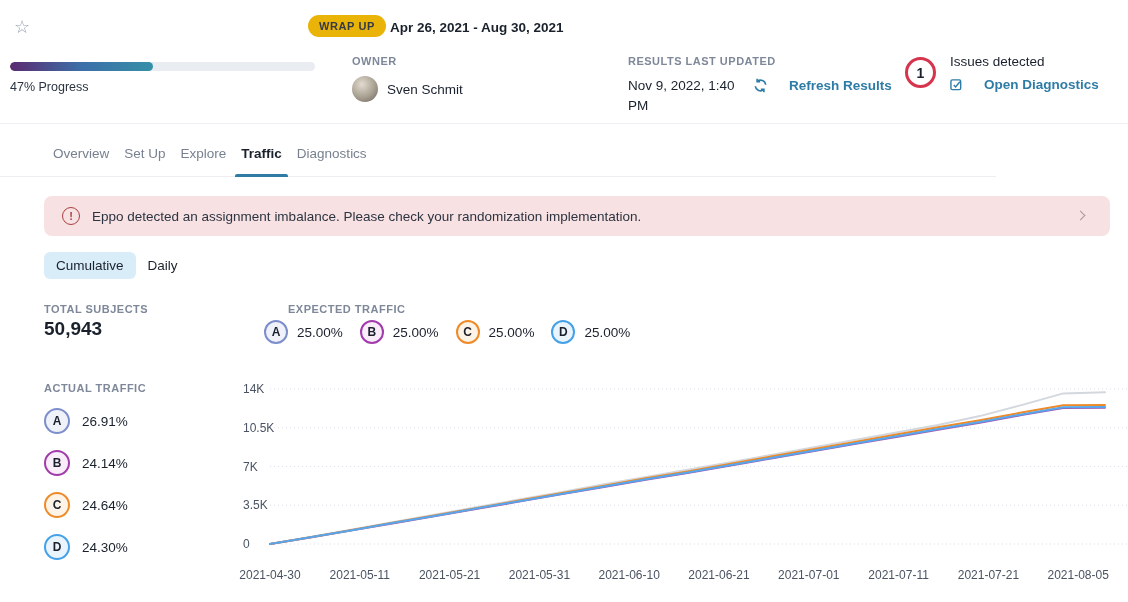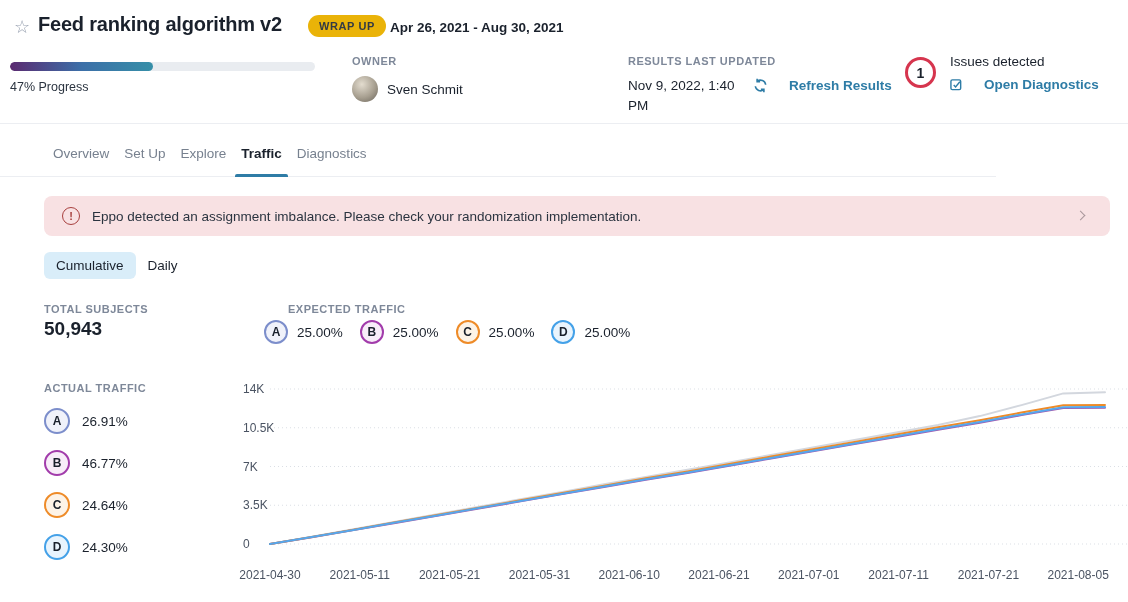--- a/index.html
+++ b/index.html
@@ -76,21 +76,20 @@
 
   
   .chart-svg { position:absolute; left:230px; top:380px; }
 </style>
 </head>
 <body>
 
 <div class="page">
 
   <span class="star">☆</span>
-  <h1 class="title">Feed ranking algorithm v2</h1>
   <span class="status-badge">WRAP UP</span>
   <span class="date-range">Apr 26, 2021 - Aug 30, 2021</span>
 
   <div class="progress-track">
     <div class="progress-fill" style="width: 47%; background: linear-gradient(90deg, rgb(91, 42, 112), rgb(60, 111, 168), rgb(54, 143, 168));"></div>
   </div>
   <div class="progress-label">47% Progress</div>
 
   <div class="eyebrow owner-label">OWNER</div>
   <div class="avatar"></div>
@@ -164,21 +163,21 @@
     </div>
 
   <div class="eyebrow act-label">ACTUAL TRAFFIC</div>
   <div class="actual-list">
       <div class="traffic-item">
         <span class="vbadge" style="border-color: rgb(124, 142, 203); background: rgb(240, 242, 250);">A</span>
         <span class="traffic-val">26.91%</span>
       </div>
       <div class="traffic-item">
         <span class="vbadge" style="border-color: rgb(162, 60, 171); background: rgb(248, 237, 249);">B</span>
-        <span class="traffic-val">46.77%</span>
+        <span class="traffic-val">24.14%</span>
       </div>
       <div class="traffic-item">
         <span class="vbadge" style="border-color: rgb(238, 139, 40); background: rgb(253, 243, 231);">C</span>
         <span class="traffic-val">24.64%</span>
       </div>
       <div class="traffic-item">
         <span class="vbadge" style="border-color: rgb(68, 161, 232); background: rgb(233, 244, 253);">D</span>
         <span class="traffic-val">24.30%</span>
       </div>
     </div>

